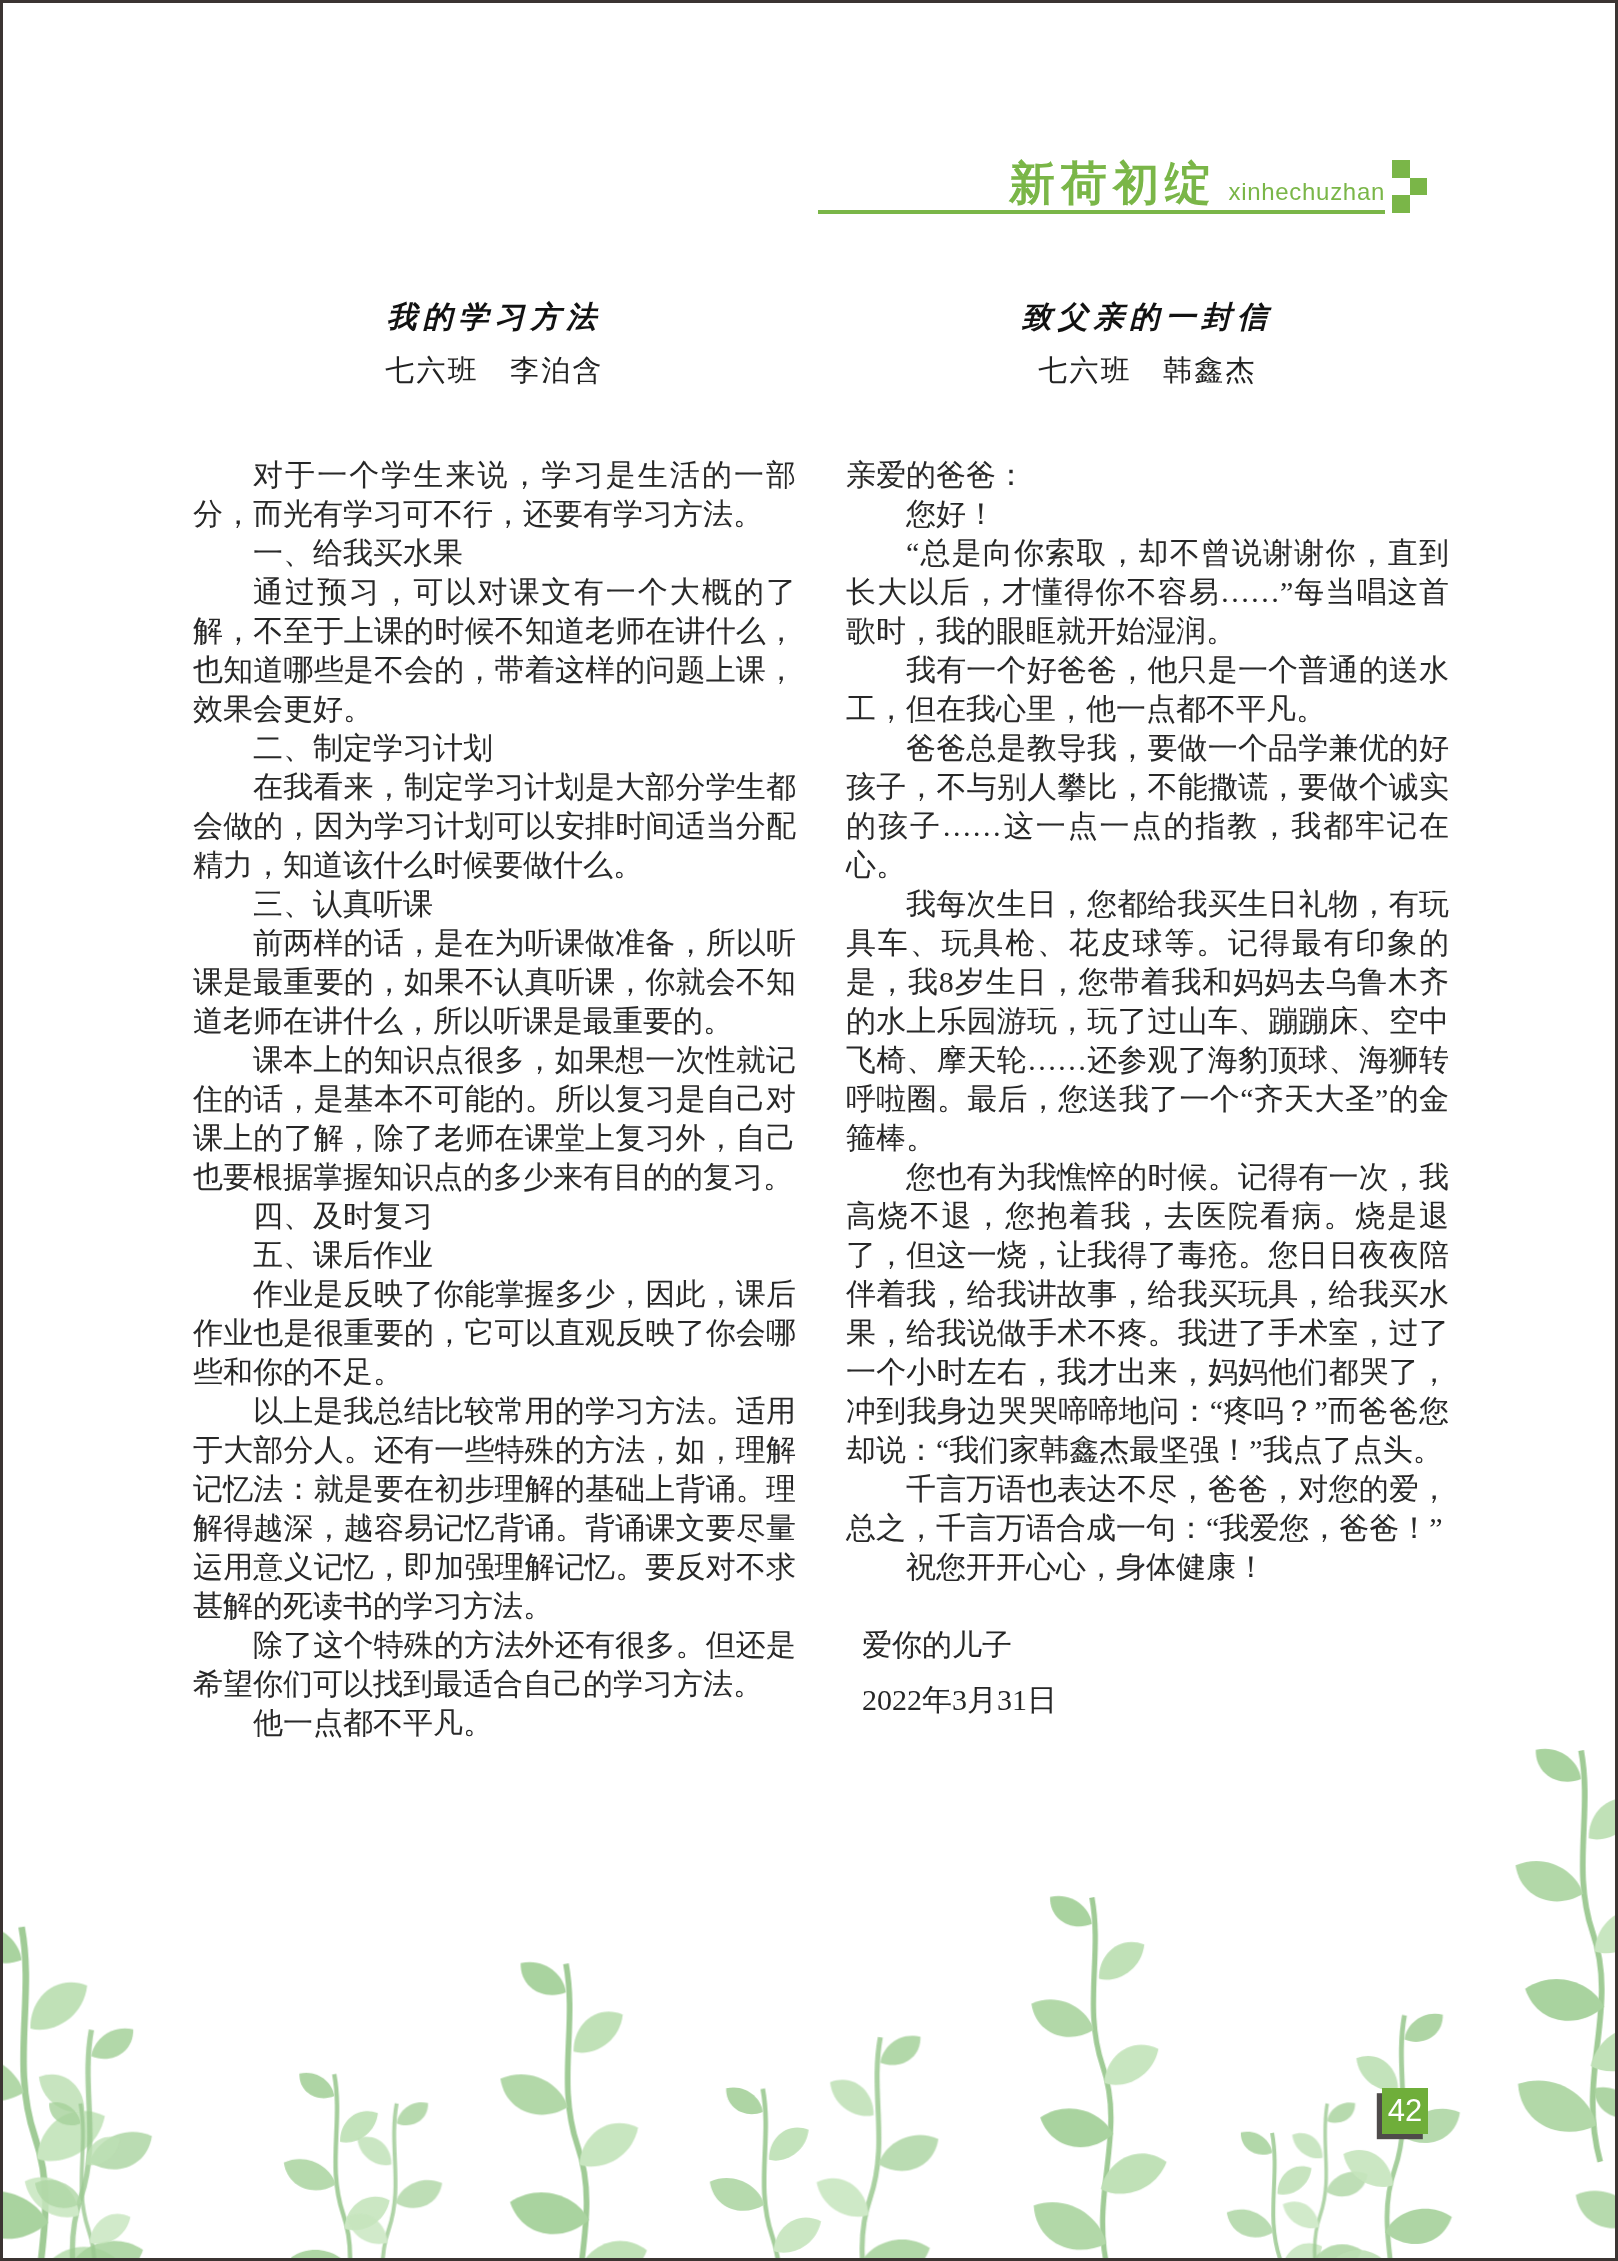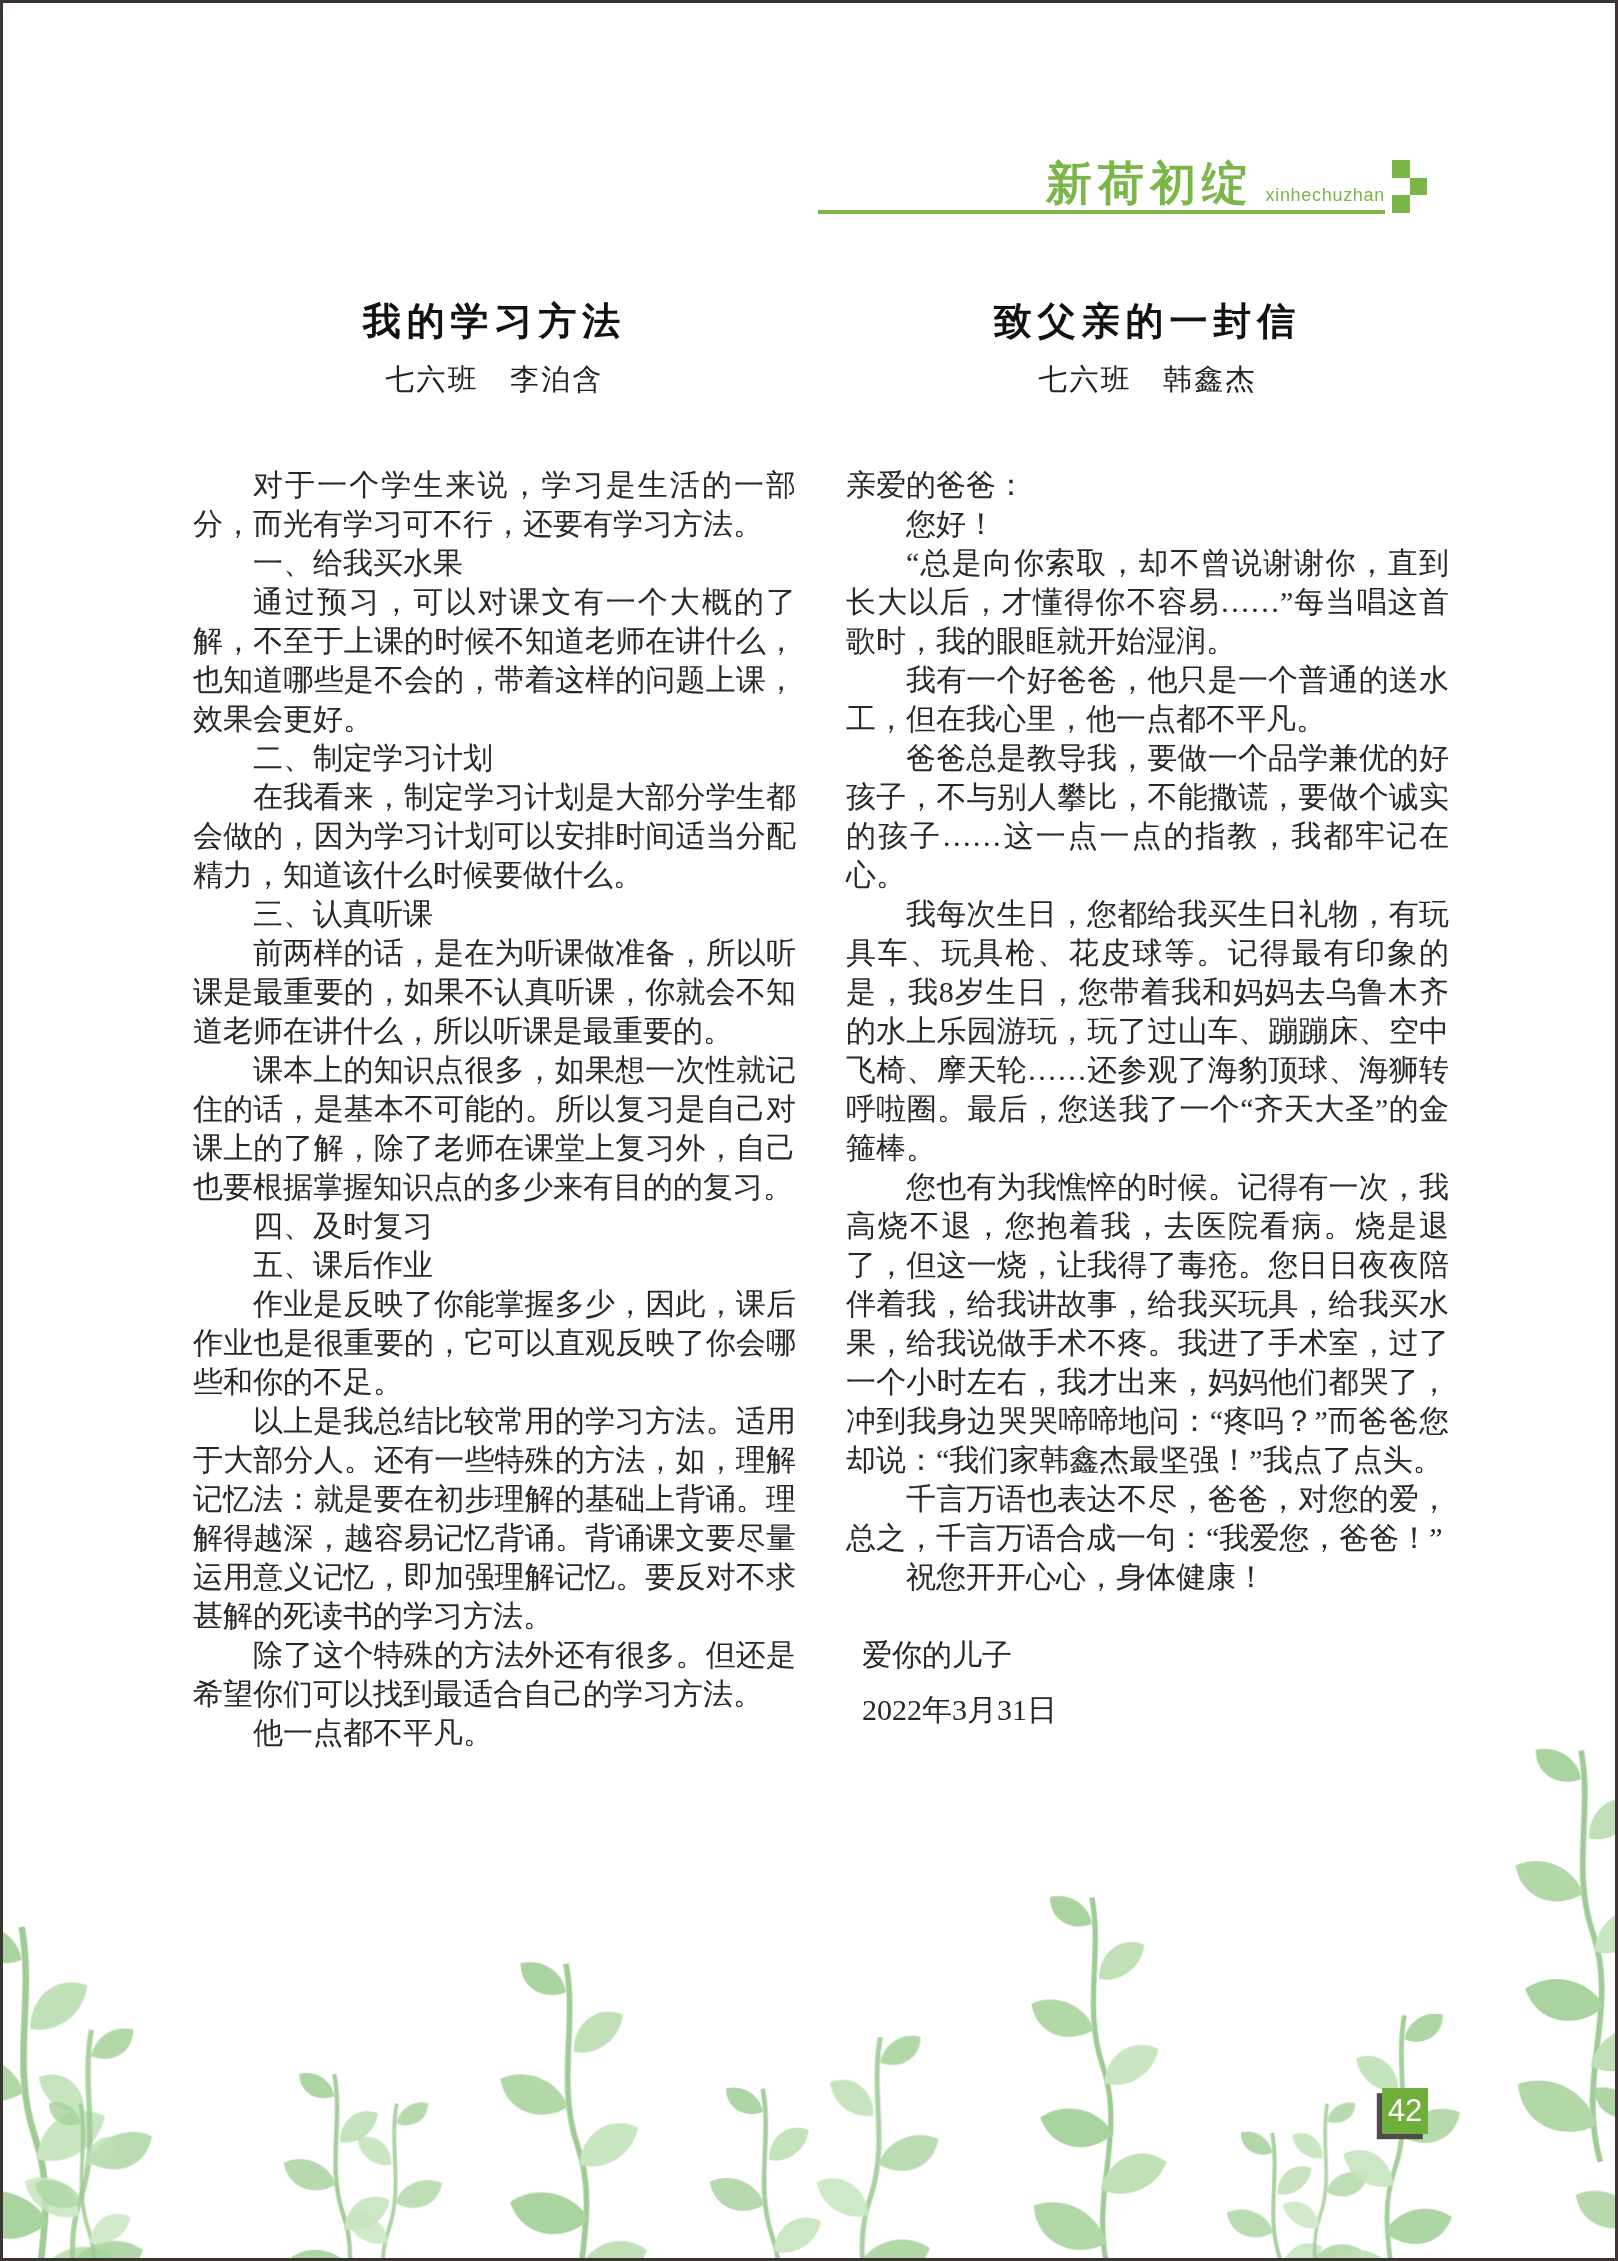--- a/index.html
+++ b/index.html
@@ -18,38 +18,38 @@
     position:absolute;left:815px;top:144px;width:567px;height:59px;
     display:flex;justify-content:flex-end;align-items:flex-end;
     color:#7ab648;
   }
   .logo-cn{
     font-family:"Liberation Sans","DejaVu Sans",sans-serif;
     font-weight:bold;font-size:46px;letter-spacing:5.9px;line-height:1;
   }
   .logo-py{
     font-family:"Liberation Sans","DejaVu Sans",sans-serif;
-    font-size:18px;line-height:1;margin-left:11.8px;padding-bottom:2.2px;letter-spacing:0.7px;
+    font-size:24px;line-height:1;margin-left:11.8px;padding-bottom:2.2px;letter-spacing:0.7px;
   }
   .header-rule{
     position:absolute;left:815px;top:207px;width:567px;height:3.7px;
     background:#7ab648;
   }
   .logo-squares{position:absolute;left:1389px;top:157px;width:37px;height:54px;}
   .sq{position:absolute;width:17.7px;height:17.7px;background:#7ab648;}
   .sq1{left:0;top:0;}
   .sq2{left:17.7px;top:17.7px;}
   .sq3{left:0;top:35px;}
   
   .article{position:absolute;top:296px;width:603px;}
   .article.left{left:190px;}
   .article.right{left:843px;}
   .article-title{
-    text-align:center;font-size:38px;font-weight:bold;letter-spacing:5.9px;
-    color:#121212;line-height:1.2;margin:0;
+    text-align:center;font-size:30px;font-weight:bold;letter-spacing:5.9px;
+    color:#121212;line-height:1.2;margin:0;font-style:italic;
   }
   .article-author{
     text-align:center;font-size:29px;letter-spacing:2.2px;color:#222;
     margin-top:17.7px;line-height:1.2;
   }
   .article-body{
     margin-top:68px;
     font-size:30px;line-height:39px;
     text-align:justify;text-justify:inter-ideograph;
     color:#282828;

